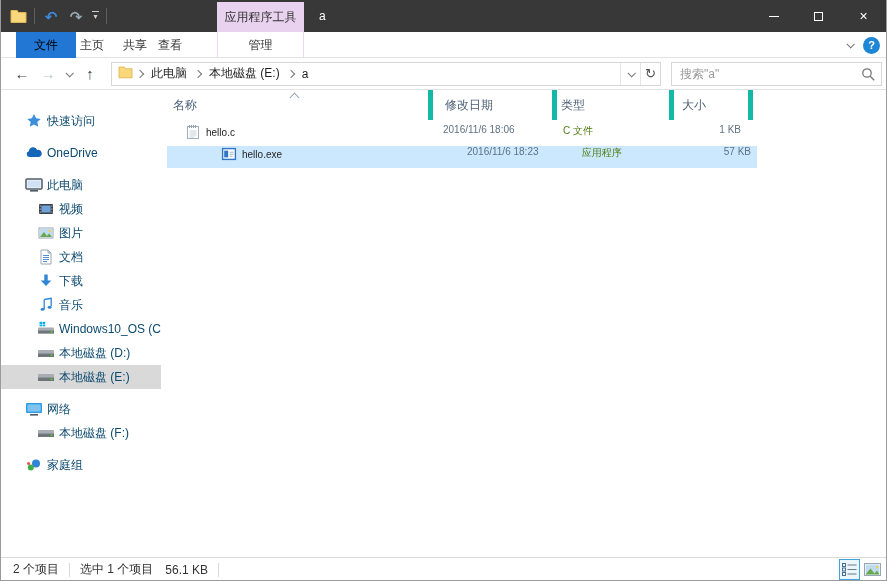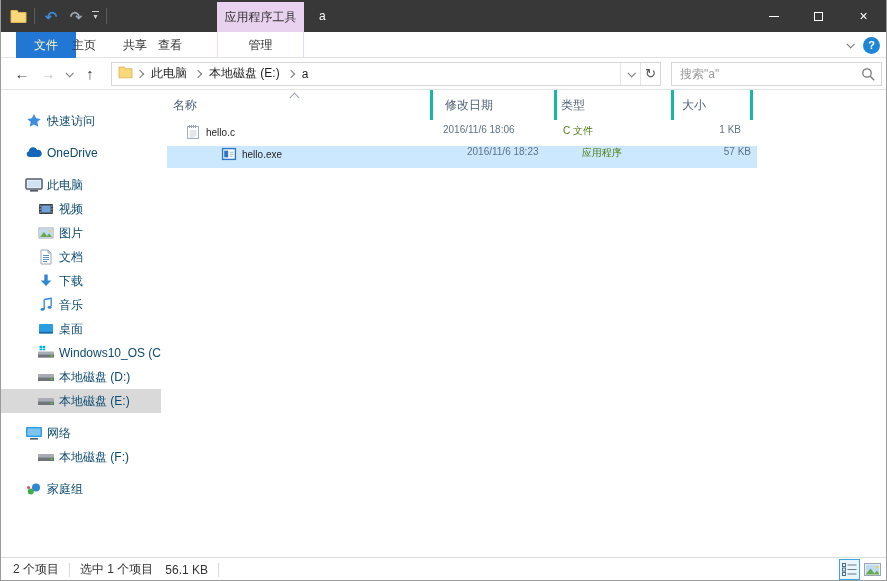--- a/index.html
+++ b/index.html
@@ -18,22 +18,22 @@
   .ctx-tab { position:absolute; left:216px; top:2px; width:87px; height:30px; background:#e9d2ef; color:#333; font-size:12px; display:flex; align-items:center; justify-content:center; }
   .win-title { position:absolute; left:318px; top:0; height:32px; display:flex; align-items:center; font-size:12px; color:#fff; }
   .win-controls { position:absolute; right:0; top:0; height:32px; display:flex; }
   .win-btn { width:45px; height:32px; display:flex; align-items:center; justify-content:center; color:#fff; font-size:14px; }
   .min-glyph { display:block; width:10px; border-top:1px solid #fff; }
   .max-glyph { display:block; width:9px; height:9px; border:1px solid #fff; }
 
   
   .tabs-row { position:absolute; left:0; top:32px; width:100%; height:26px; background:#fff; border-bottom:1px solid #e3e3e3; font-size:12px; color:#333; }
   .tab { position:absolute; top:0; height:26px; display:flex; align-items:center; justify-content:center; }
-  .tab-file { left:15px; width:60px; background:#2276d4; color:#fef9c3; }
-  .tab-0 { left:61px; width:44px; } .tab-1 { left:112px; width:44px; } .tab-2 { left:147px; width:44px; }
+  .tab-file { left:15px; width:60px; background:#2276d4; color:#000000; }
+  .tab-0 { left:69px; width:44px; } .tab-1 { left:112px; width:44px; } .tab-2 { left:147px; width:44px; }
   .tab-manage { left:216px; width:87px; border-left:1px solid #ecd9f1; border-right:1px solid #ecd9f1; }
   .ribbon-right { position:absolute; right:6px; top:0; height:26px; display:flex; align-items:center; gap:10px; }
   .chv { display:inline-block; width:6px; height:6px; border-right:1px solid #777; border-bottom:1px solid #777; }
   .chv.down { transform:rotate(45deg) translateY(-1px); }
   .chv.right { transform:rotate(-45deg); }
   .help-btn { width:17px; height:17px; border-radius:50%; background:#1e87d5; color:#fff; font-size:11px; font-weight:bold; display:flex; align-items:center; justify-content:center; }
 
   
   .addr-row { position:absolute; left:0; top:58px; width:100%; height:32px; background:#fff; border-bottom:1px solid #e3e3e3; display:flex; align-items:center; }
   .nav-btn { display:inline-flex; align-items:center; justify-content:center; width:26px; height:26px; font-size:15px; }
@@ -57,21 +57,21 @@
   .side-item { display:flex; align-items:center; height:24px; padding-left:24px; font-size:12px; color:#0c4a6e; white-space:nowrap; cursor:default; }
   .side-item.lvl1 { padding-left:36px; }
   .side-item.gap { margin-top:8px; }
   .side-item.selected { background:#d9d9d9; }
   .sicon { display:inline-flex; width:18px; height:16px; align-items:center; justify-content:center; margin-right:4px; flex:0 0 18px; }
   .slabel { overflow:hidden; text-overflow:clip; }
 
   
   .file-area { position:absolute; left:160px; top:0; right:0; height:100%; }
   .hdr-row { position:absolute; left:0; top:0; height:30px; width:600px; font-size:12px; color:#4c5f77; }
-  .hcell { position:absolute; top:0; height:30px; line-height:30px; padding-left:8px; border-right:3px solid #14b8a6; }
+  .hcell { position:absolute; top:0; height:30px; line-height:30px; padding-left:8px; border-right:5px solid #14b8a6; }
   .h-name { left:8px; width:264px; padding-left:4px; }
   .h-date { left:276px; width:120px; }
   .h-type { left:392px; width:121px; }
   .h-size { left:513px; width:79px; }
   .sort-caret { position:absolute; left:130px; top:4px; width:7px; height:7px; border-left:1px solid #9aa7b4; border-top:1px solid #9aa7b4; transform:rotate(45deg); }
   .rows { position:absolute; left:6px; top:34px; width:590px; }
   .frow { position:relative; height:22px; display:flex; align-items:flex-start; font-size:10px; }
   .frow.selected { background:#cce8ff;padding-left:36px; }
   .cell { overflow:hidden; white-space:nowrap; }
   .c-name { width:266px; padding-left:18px; display:flex; align-items:center; color:#1e1e1e; }
@@ -244,29 +244,20 @@
         <div class="side-item lvl1">
     <span class="sicon">
             <svg width="16" height="16" viewBox="0 0 16 16">
               <path d="M6.2 2.5l7-1.2v8" fill="none" stroke="#2e86d4" stroke-width="1.3"></path>
               <path d="M6.2 2.5v9.5" stroke="#2e86d4" stroke-width="1.3"></path>
               <ellipse cx="4.6" cy="12.2" rx="1.9" ry="1.5" fill="#2e86d4"></ellipse>
               <ellipse cx="11.6" cy="10.2" rx="1.9" ry="1.5" fill="#2e86d4"></ellipse>
             </svg>
           </span>
     <span class="slabel">音乐</span>
-  </div>
-        <div class="side-item lvl1">
-    <span class="sicon">
-            <svg width="16" height="16" viewBox="0 0 16 16">
-              <rect x="1" y="3" width="14" height="9.5" rx="1" fill="#2d9ce0"></rect>
-              <rect x="1" y="10.8" width="14" height="1.7" fill="#1a6ba3"></rect>
-            </svg>
-          </span>
-    <span class="slabel">桌面</span>
   </div>
         <div class="side-item lvl1">
     <span class="sicon">
             <svg width="18" height="16" viewBox="0 0 18 16">
               <g fill="#00adef">
                 <rect x="2.5" y="0.8" width="2.6" height="2.6"></rect>
                 <rect x="5.6" y="0.8" width="2.6" height="2.6"></rect>
                 <rect x="2.5" y="3.9" width="2.6" height="1.4"></rect>
                 <rect x="5.6" y="3.9" width="2.6" height="1.4"></rect>
               </g>

